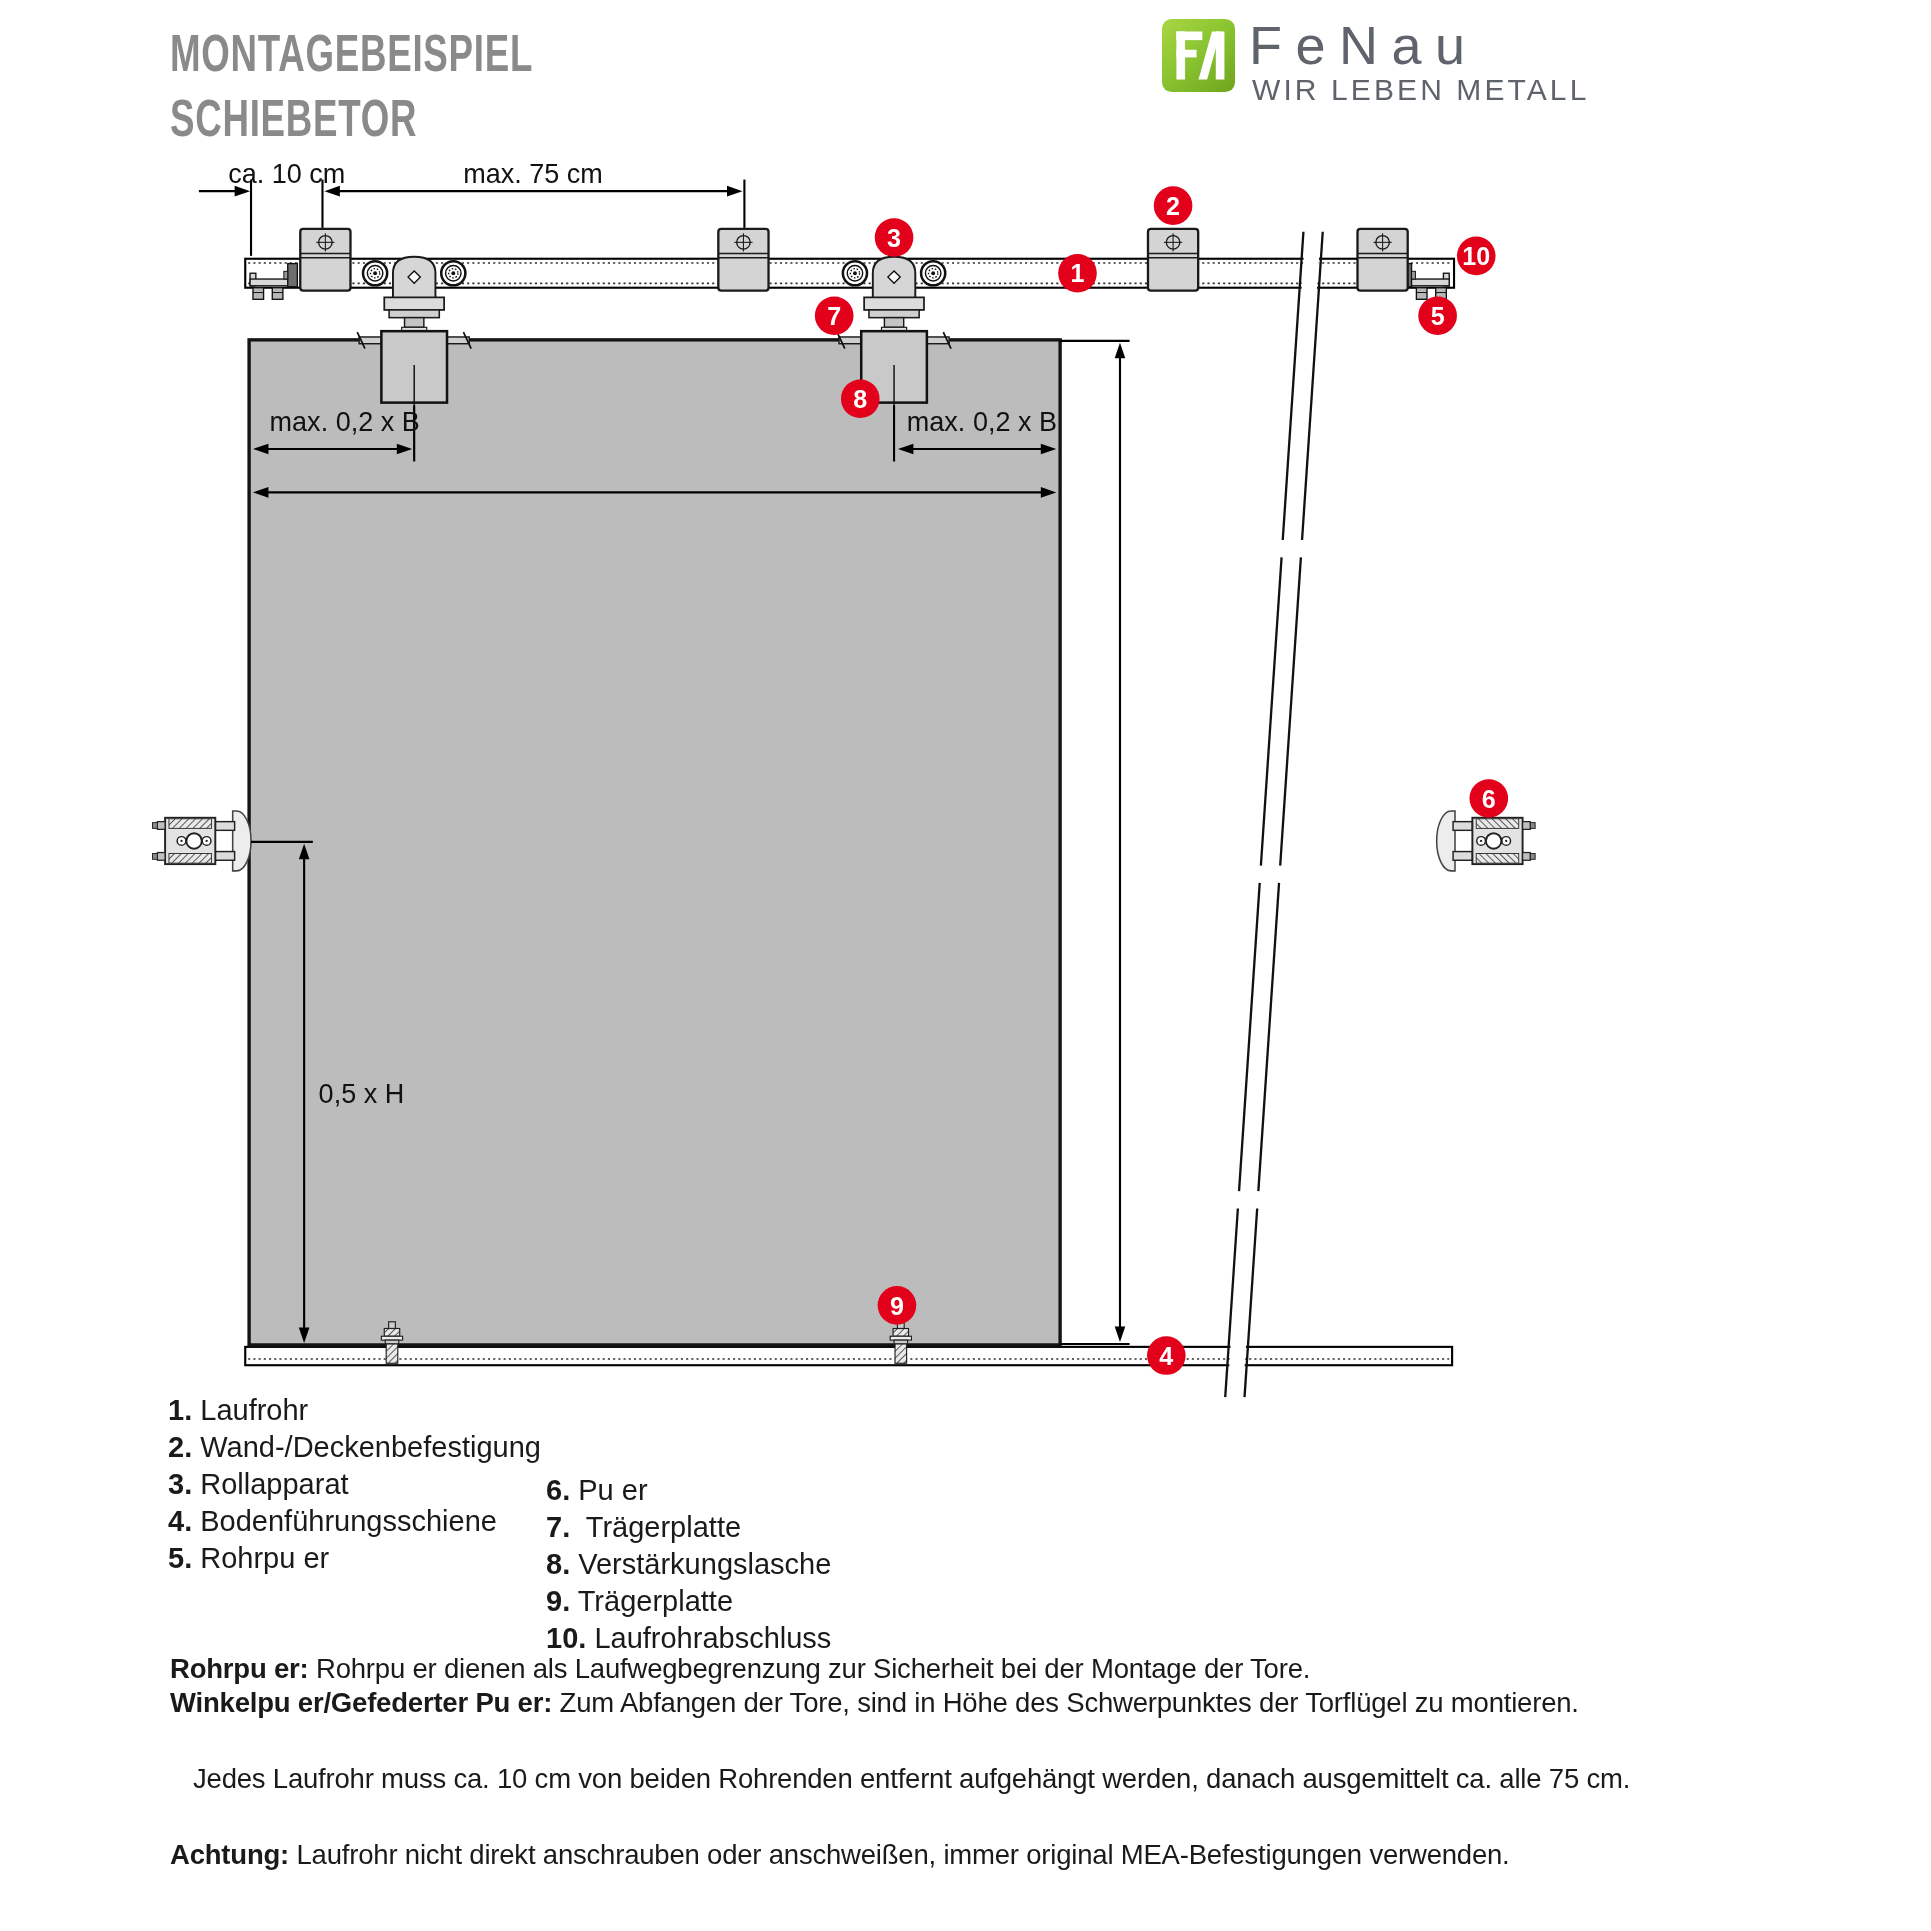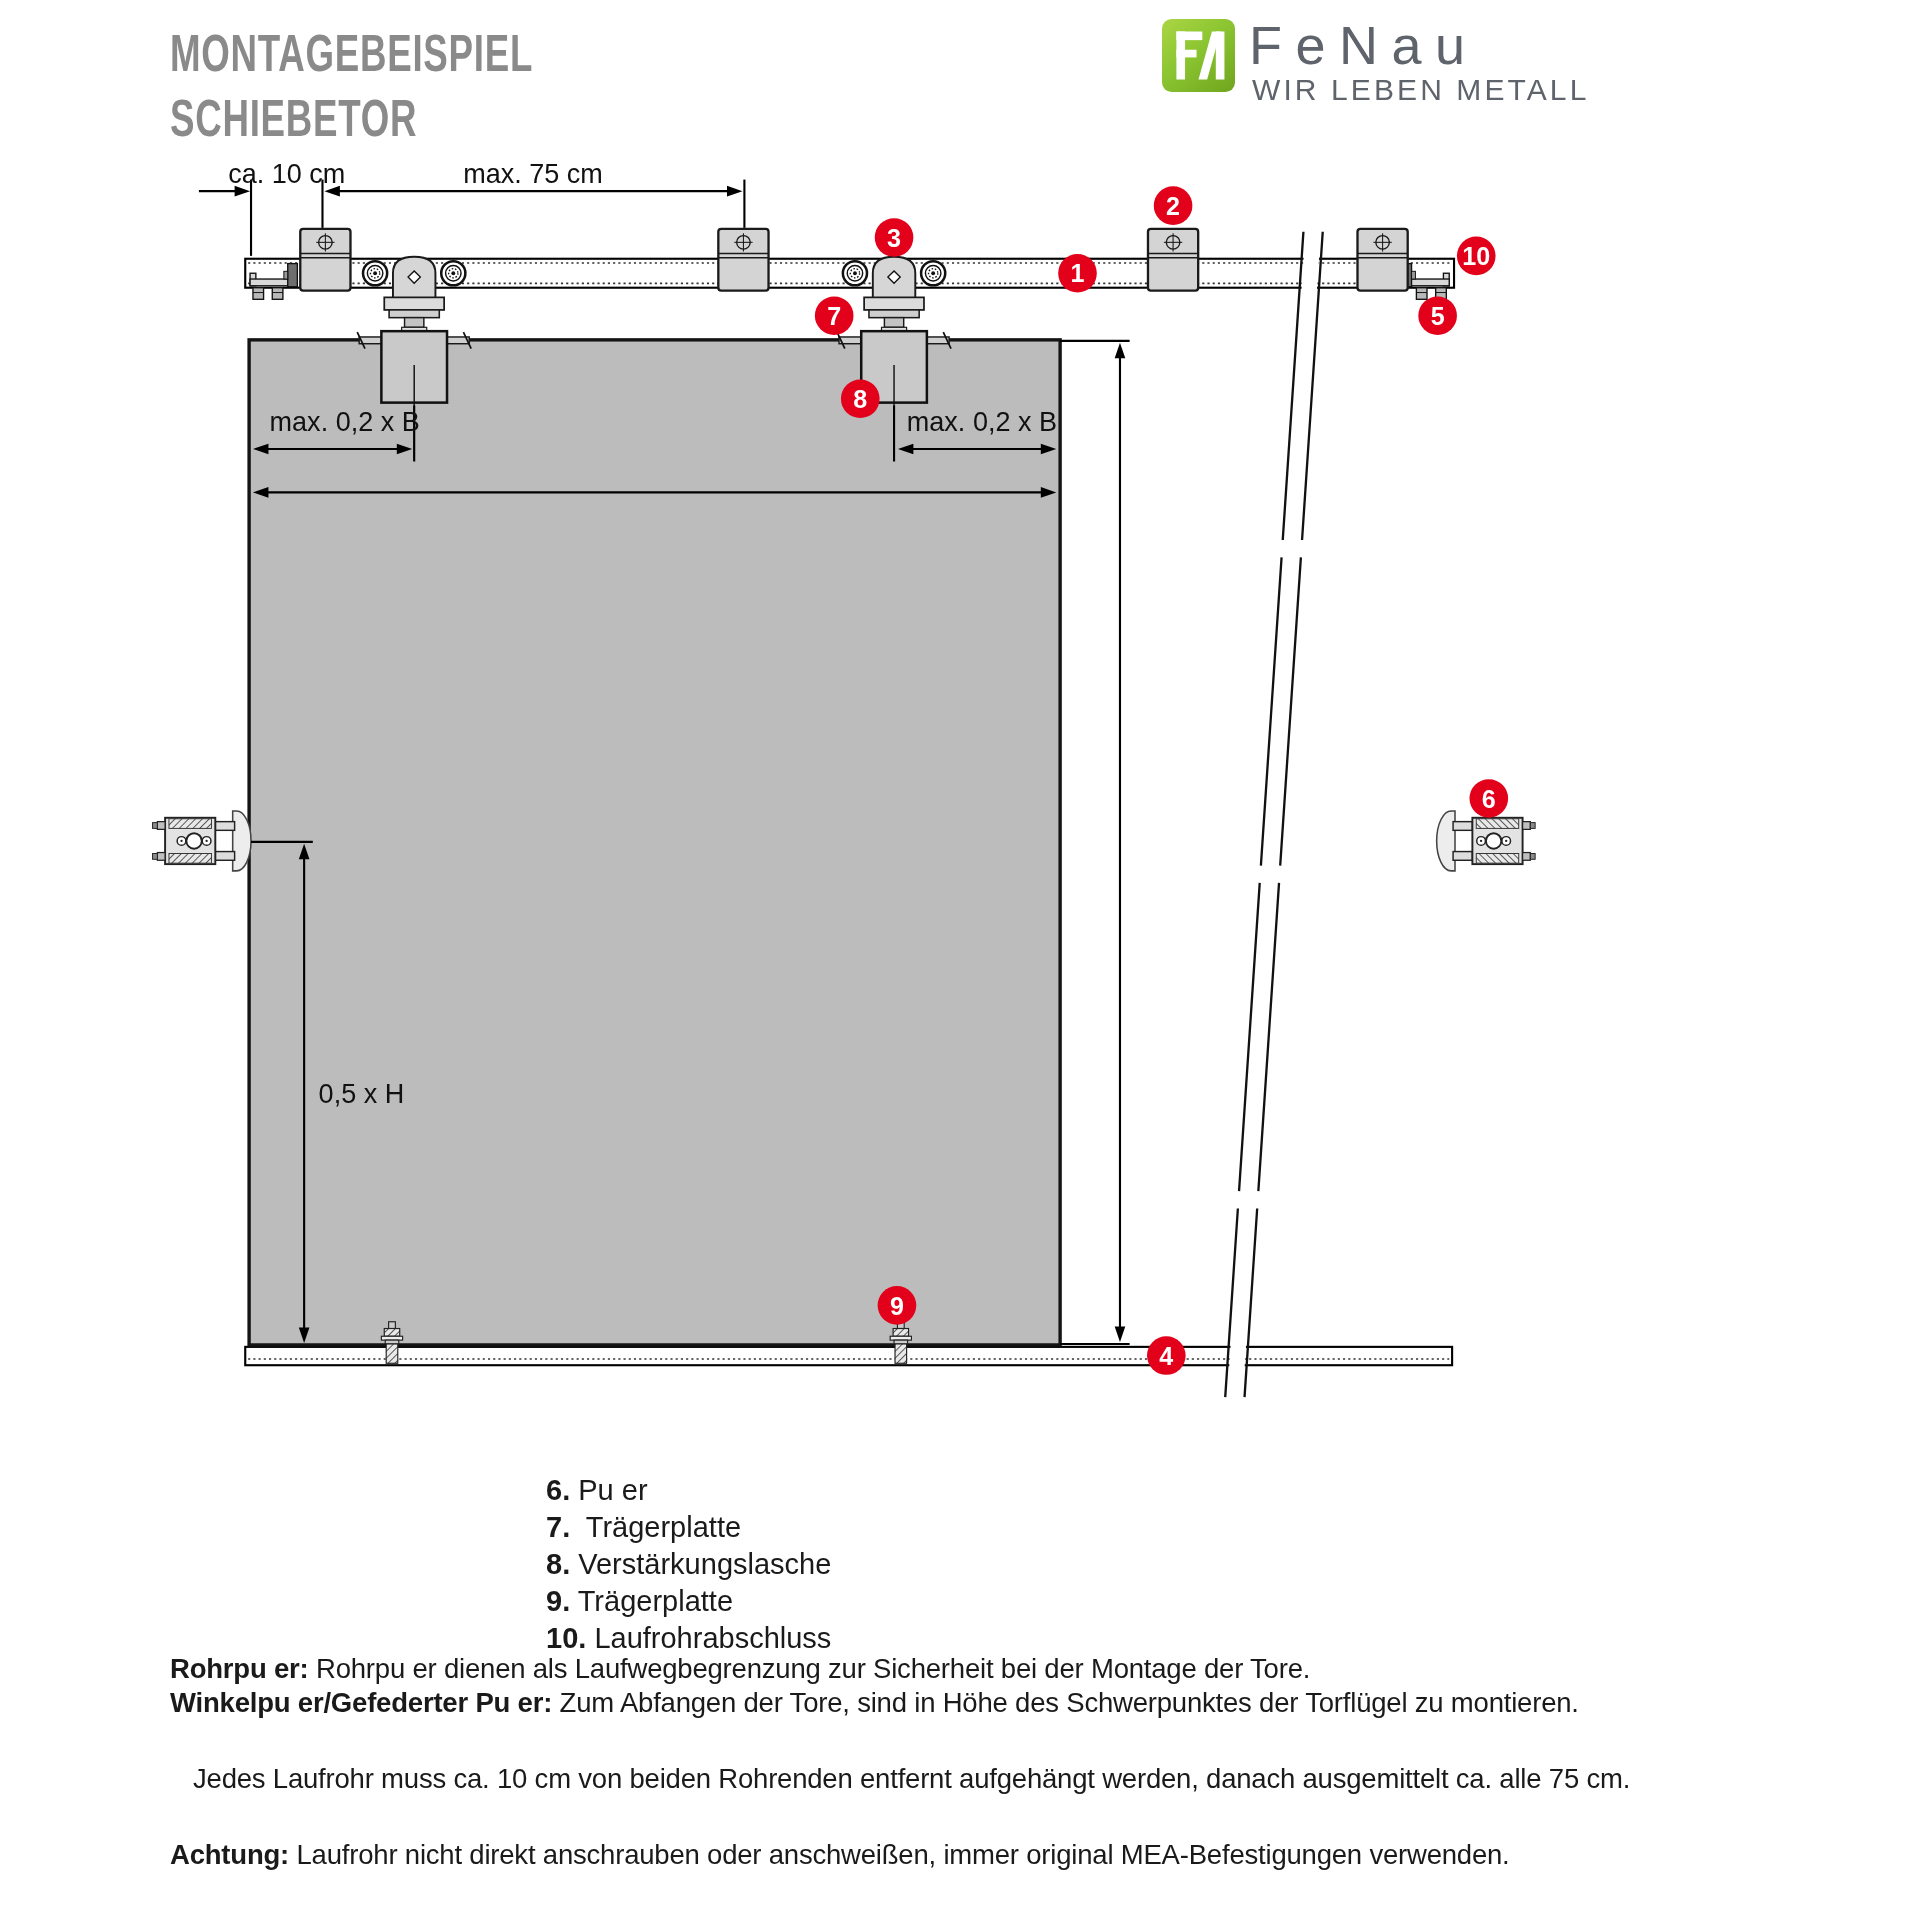--- a/index.html
+++ b/index.html
@@ -244,20 +244,27 @@
     <g transform="translate(929,1352)">
       <use href="#g-callout"></use>
         <text class="callout-num" y="9.5" text-anchor="middle">9</text>
       </g>
     <g transform="translate(1529,265)">
       <use href="#g-callout"></use>
         <text class="callout-num" y="9.5" text-anchor="middle">10</text>
       </g>
   </svg>
 
+  <div class="abs legend-col legend-left">
+    <div><b>1.</b> <span>Laufrohr</span></div>
+    <div><b>2.</b> <span>Wand-/Deckenbefestigung</span></div>
+    <div><b>3.</b> <span>Rollapparat</span></div>
+    <div><b>4.</b> <span>Bodenführungsschiene</span></div>
+    <div><b>5.</b> <span>Rohrpu er</span></div>
+  </div>
   <div class="abs legend-col legend-right">
     <div><b>6.</b> <span>Pu er</span></div>
     <div><b>7.</b>&nbsp; <span>Trägerplatte</span></div>
     <div><b>8.</b> <span>Verstärkungslasche</span></div>
     <div><b>9.</b> <span>Trägerplatte</span></div>
     <div><b>10.</b> <span>Laufrohrabschluss</span></div>
   </div>
 
   <div class="abs note n1">
     <b>Rohrpu er:</b> <span>Rohrpu er dienen als Laufwegbegrenzung zur Sicherheit bei der Montage der Tore.</span>

